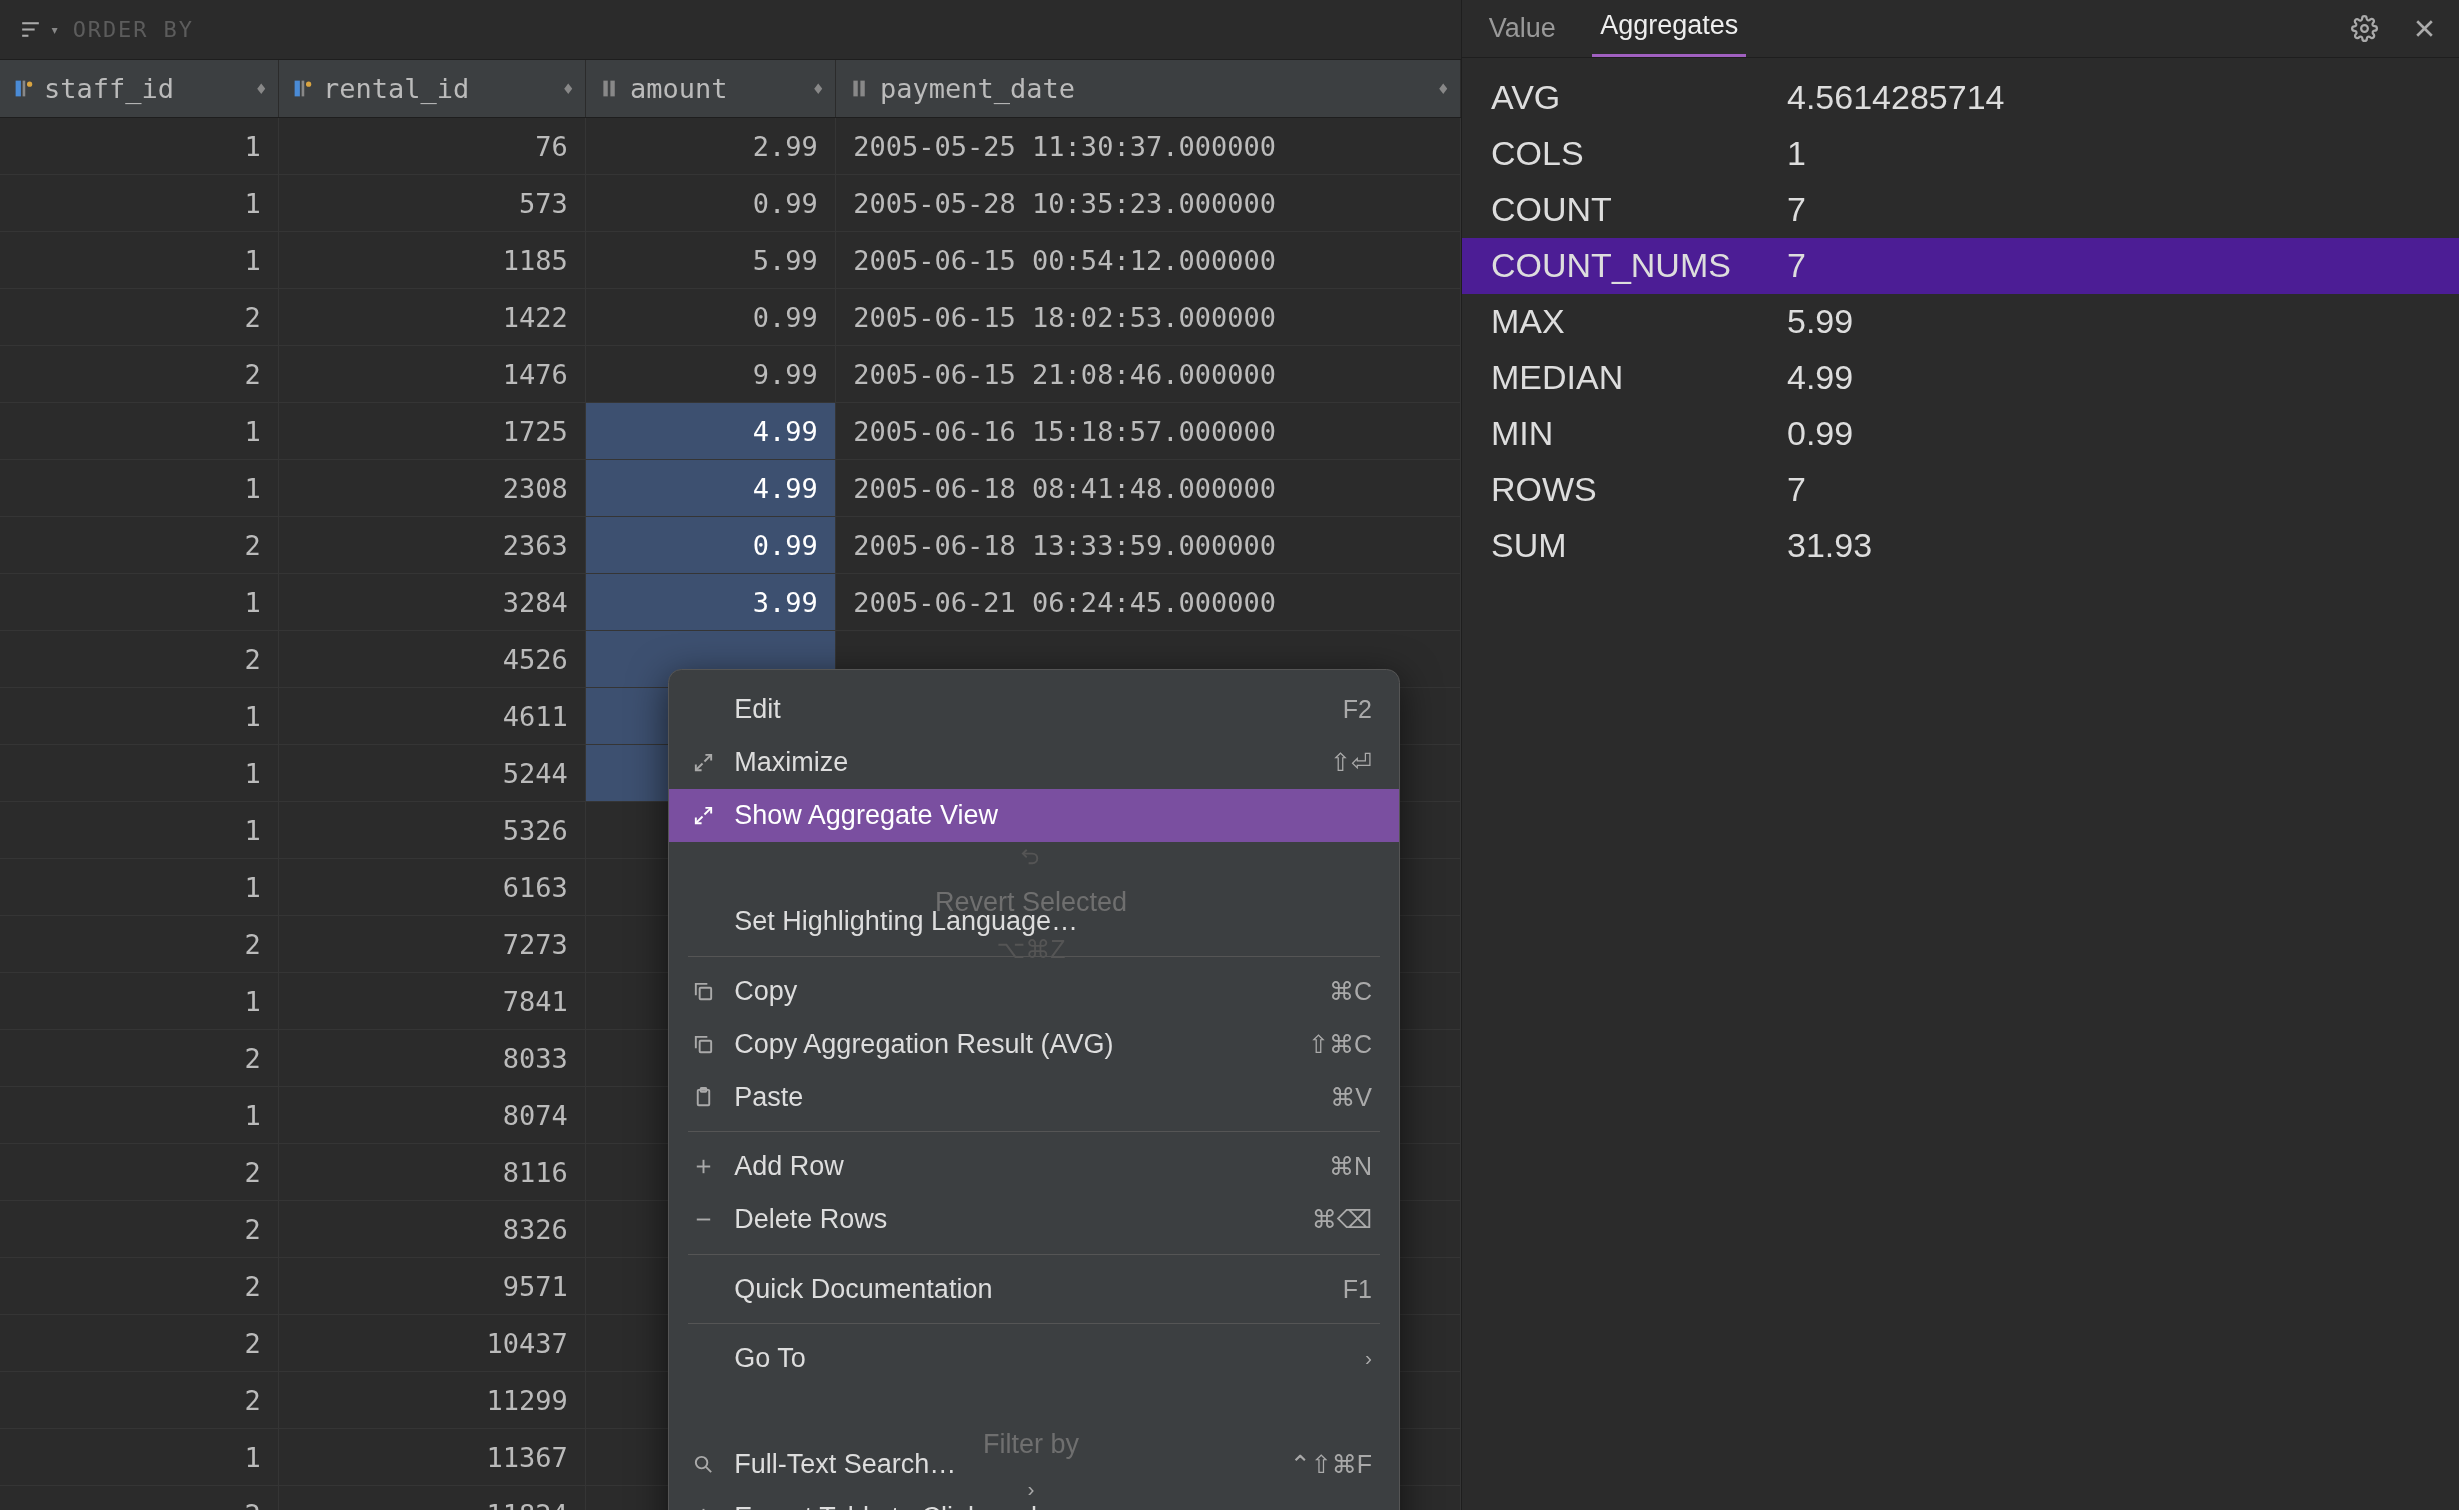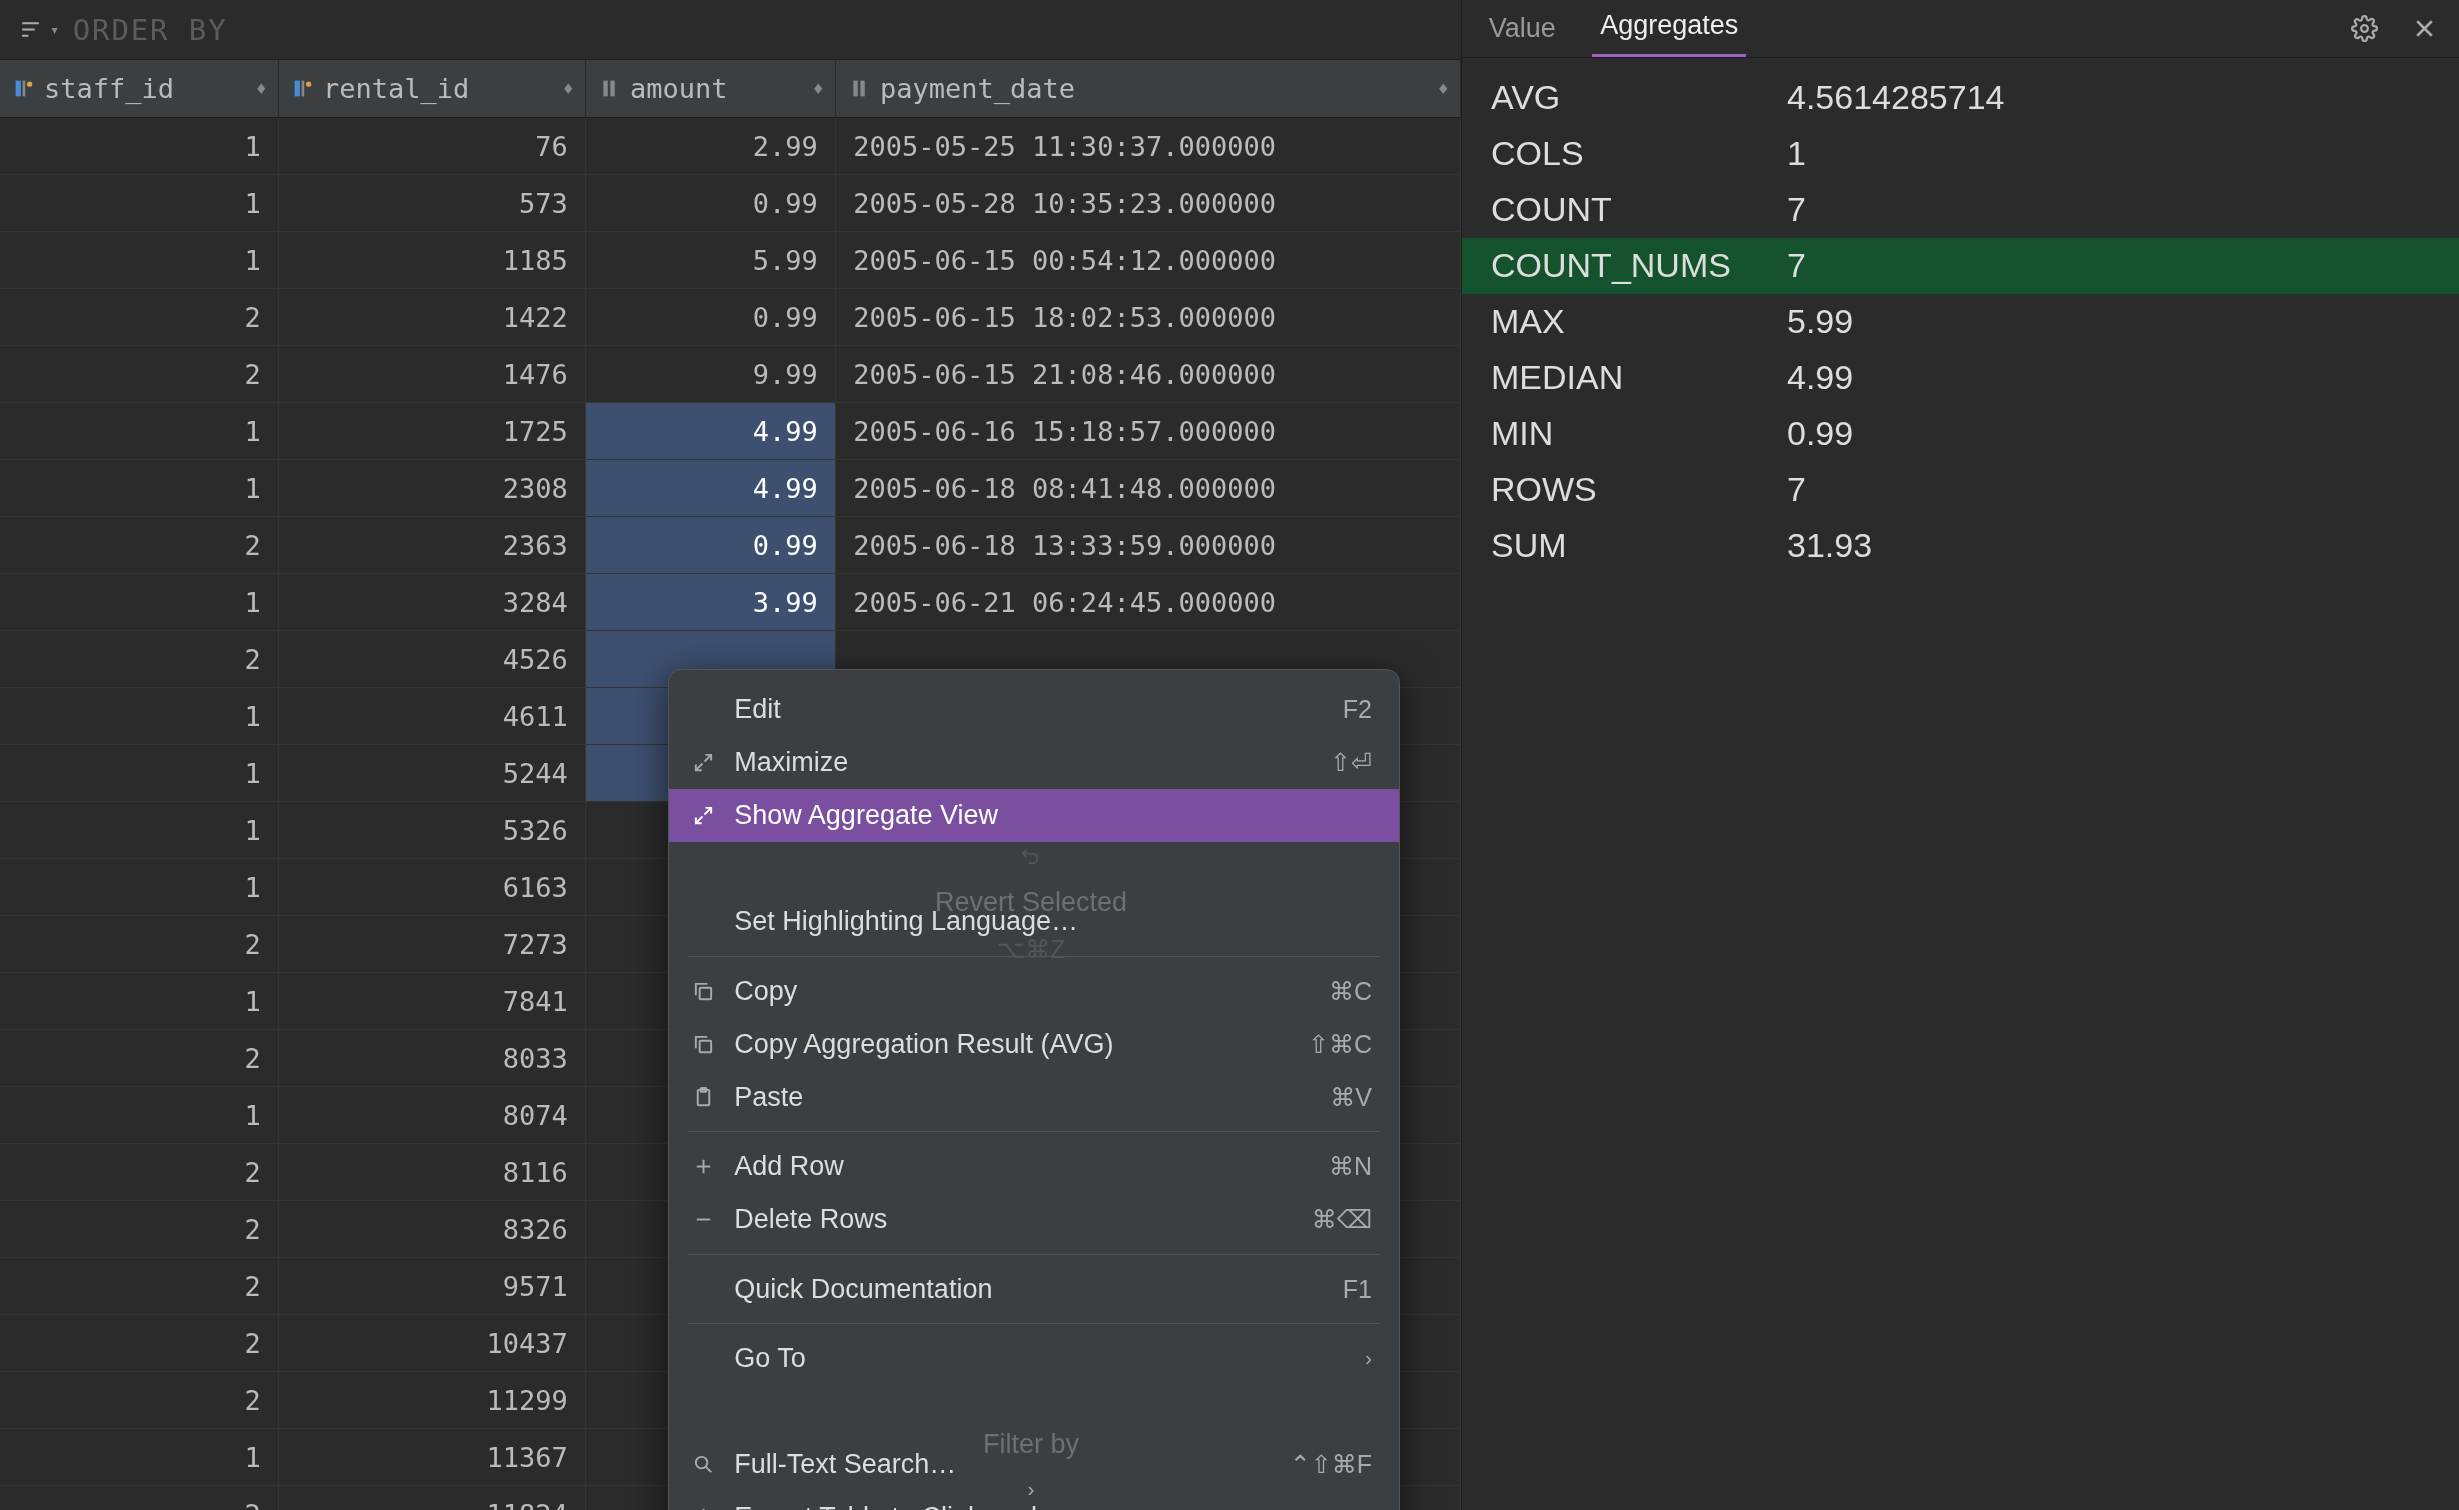--- a/index.html
+++ b/index.html
@@ -40,21 +40,21 @@
     align-items: center;
     justify-content: center;
   }
   .orderby-chevron {
     color: #888;
     font-size: 15.4px;
     margin-left: -7.7px;
   }
   .orderby-text {
     color: #5c5c5c;
-    font-size: 29px;
+    font-size: 22px;
     letter-spacing: 1.9px;
     font-family: 'Menlo','Consolas',monospace;
   }
   .grid {
     flex: 1;
     overflow: hidden;
     position: relative;
   }
   .header-row {
     display: flex;
@@ -151,21 +151,21 @@
     padding: 11.5px 0;
   }
   .agg-row {
     display: flex;
     height: 56px;
     align-items: center;
     padding: 0 29px;
     font-size: 34px;
     font-family: -apple-system, 'Segoe UI', sans-serif;
   }
-  .agg-row.hl { background: #14532d; }
+  .agg-row.hl { background: #4c1d95; }
   .agg-key { flex: 0 0 296px; color: #dddddd; }
   .agg-val { color: #dddddd; }
   
   .context-menu {
     position: absolute;
     top: 609px;
     left: 668px;
     width: 732px;
     background: #3c3f41;
     border: 1px solid #555;

